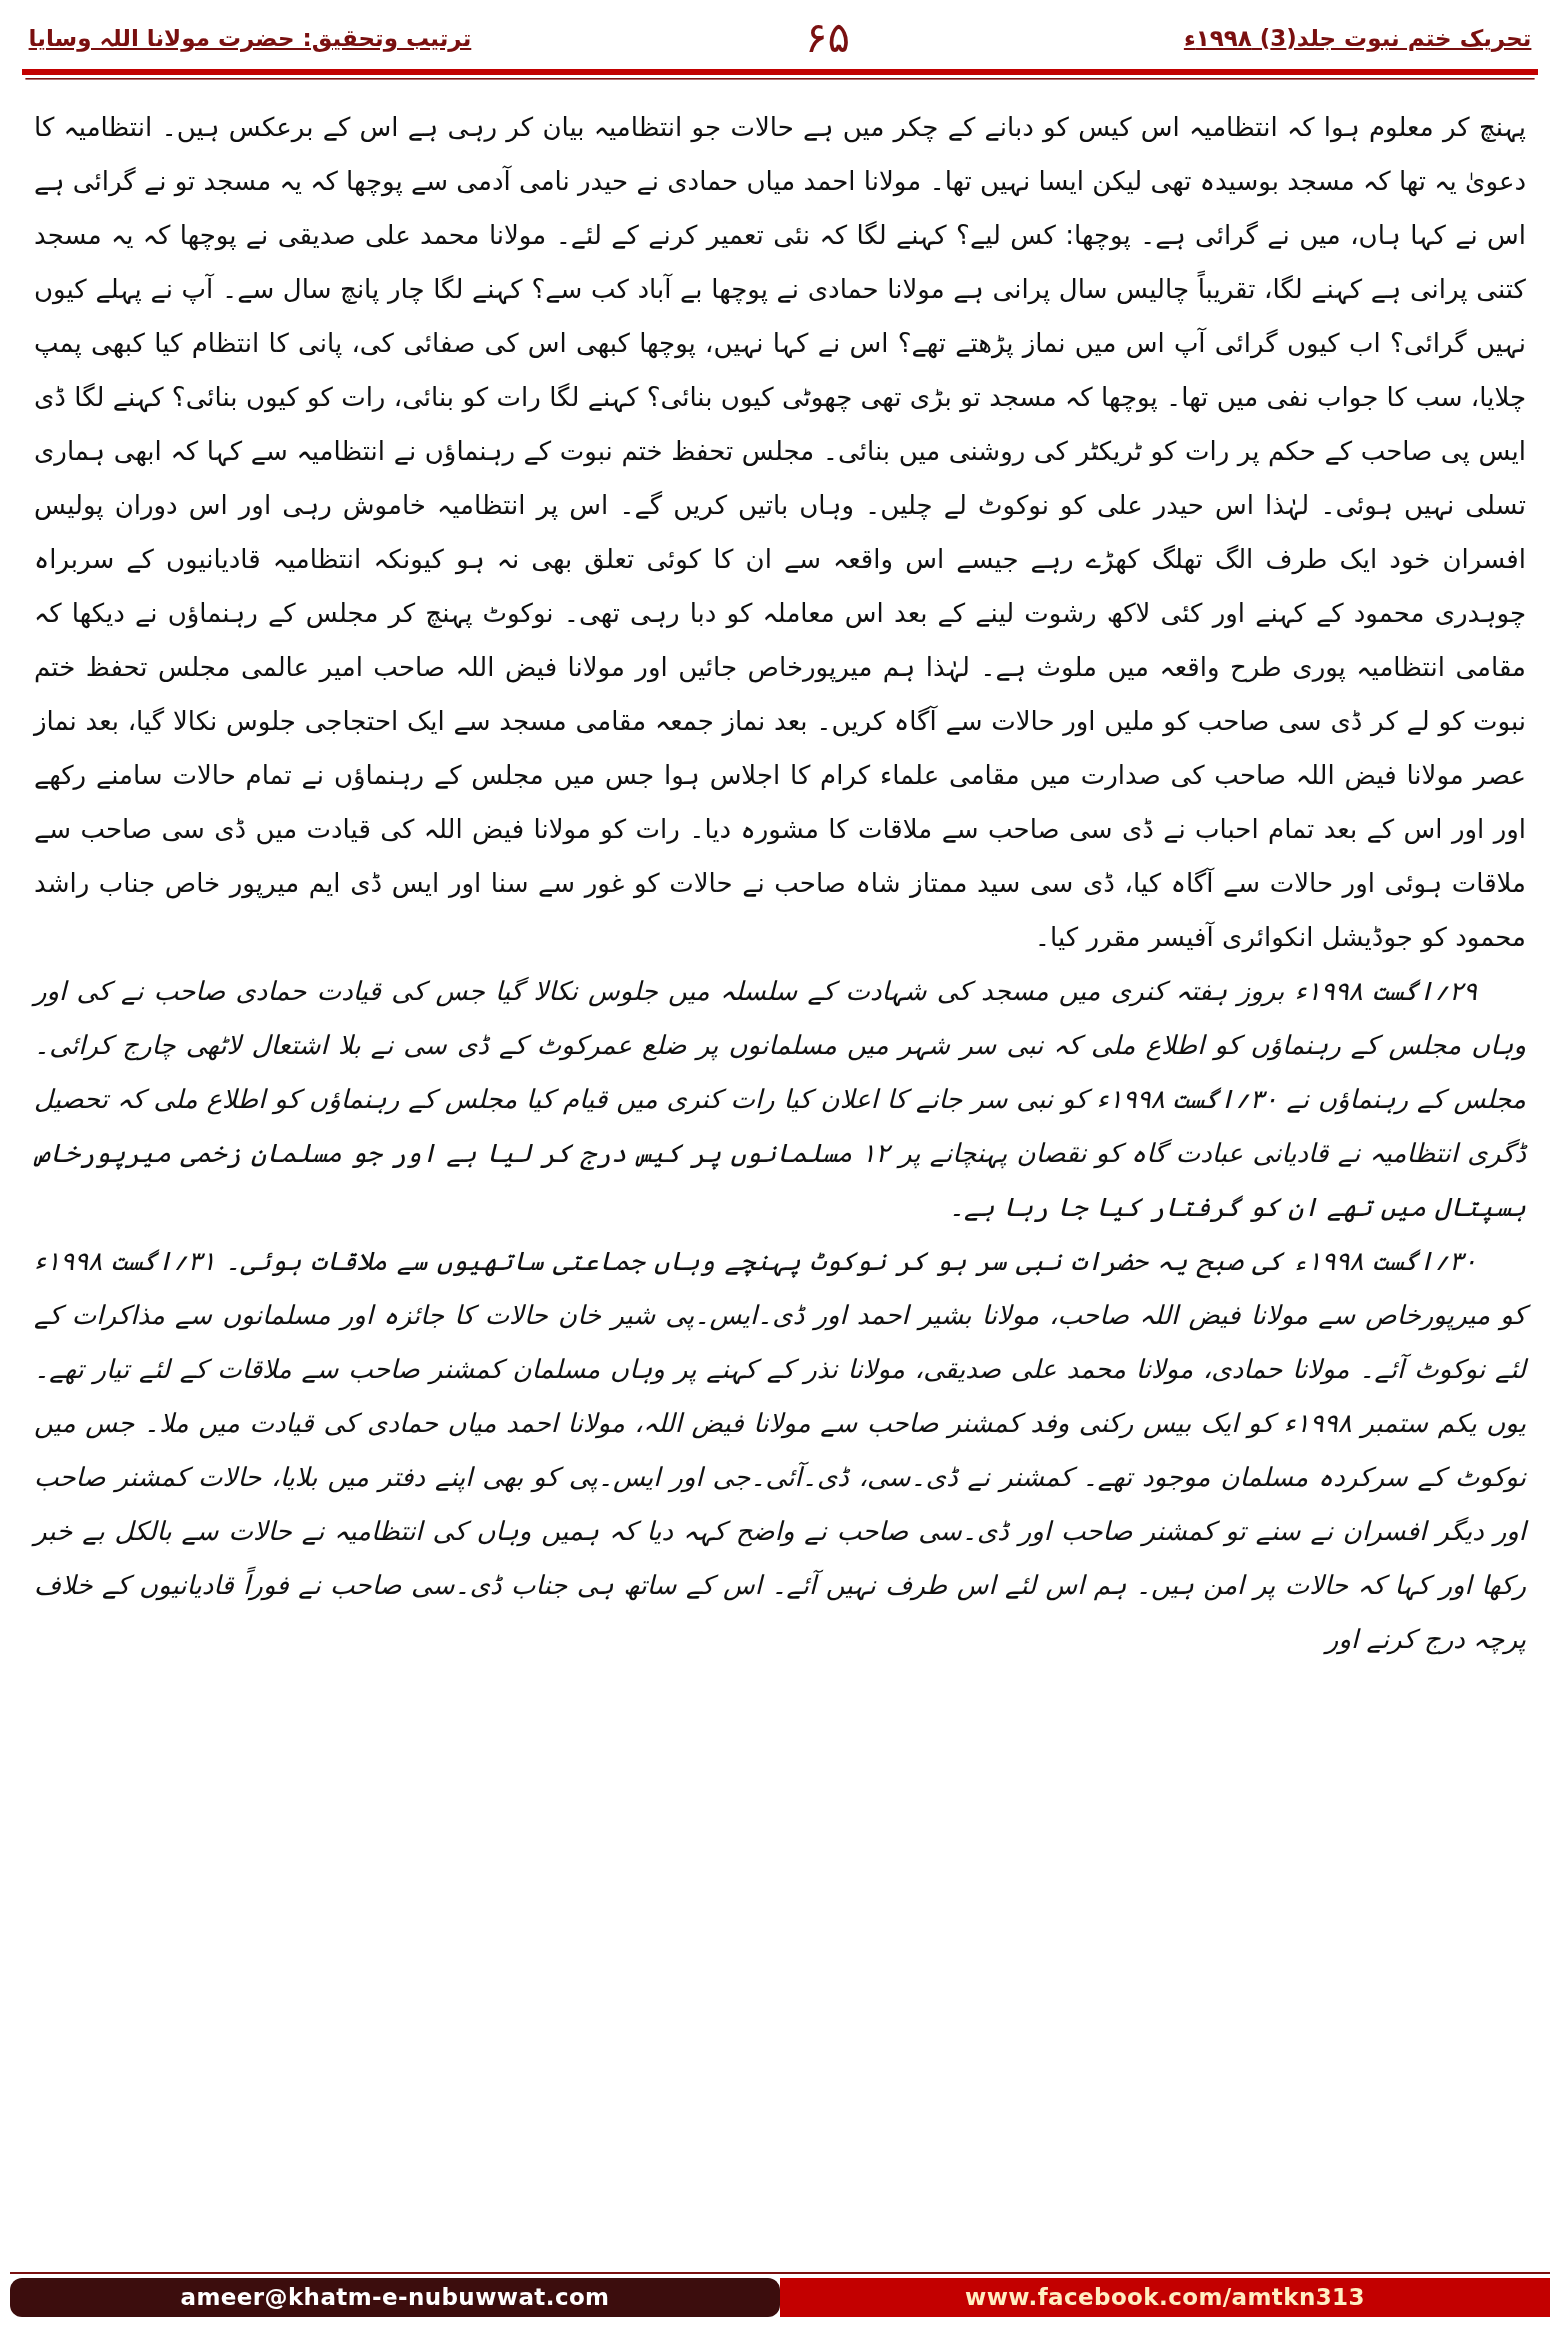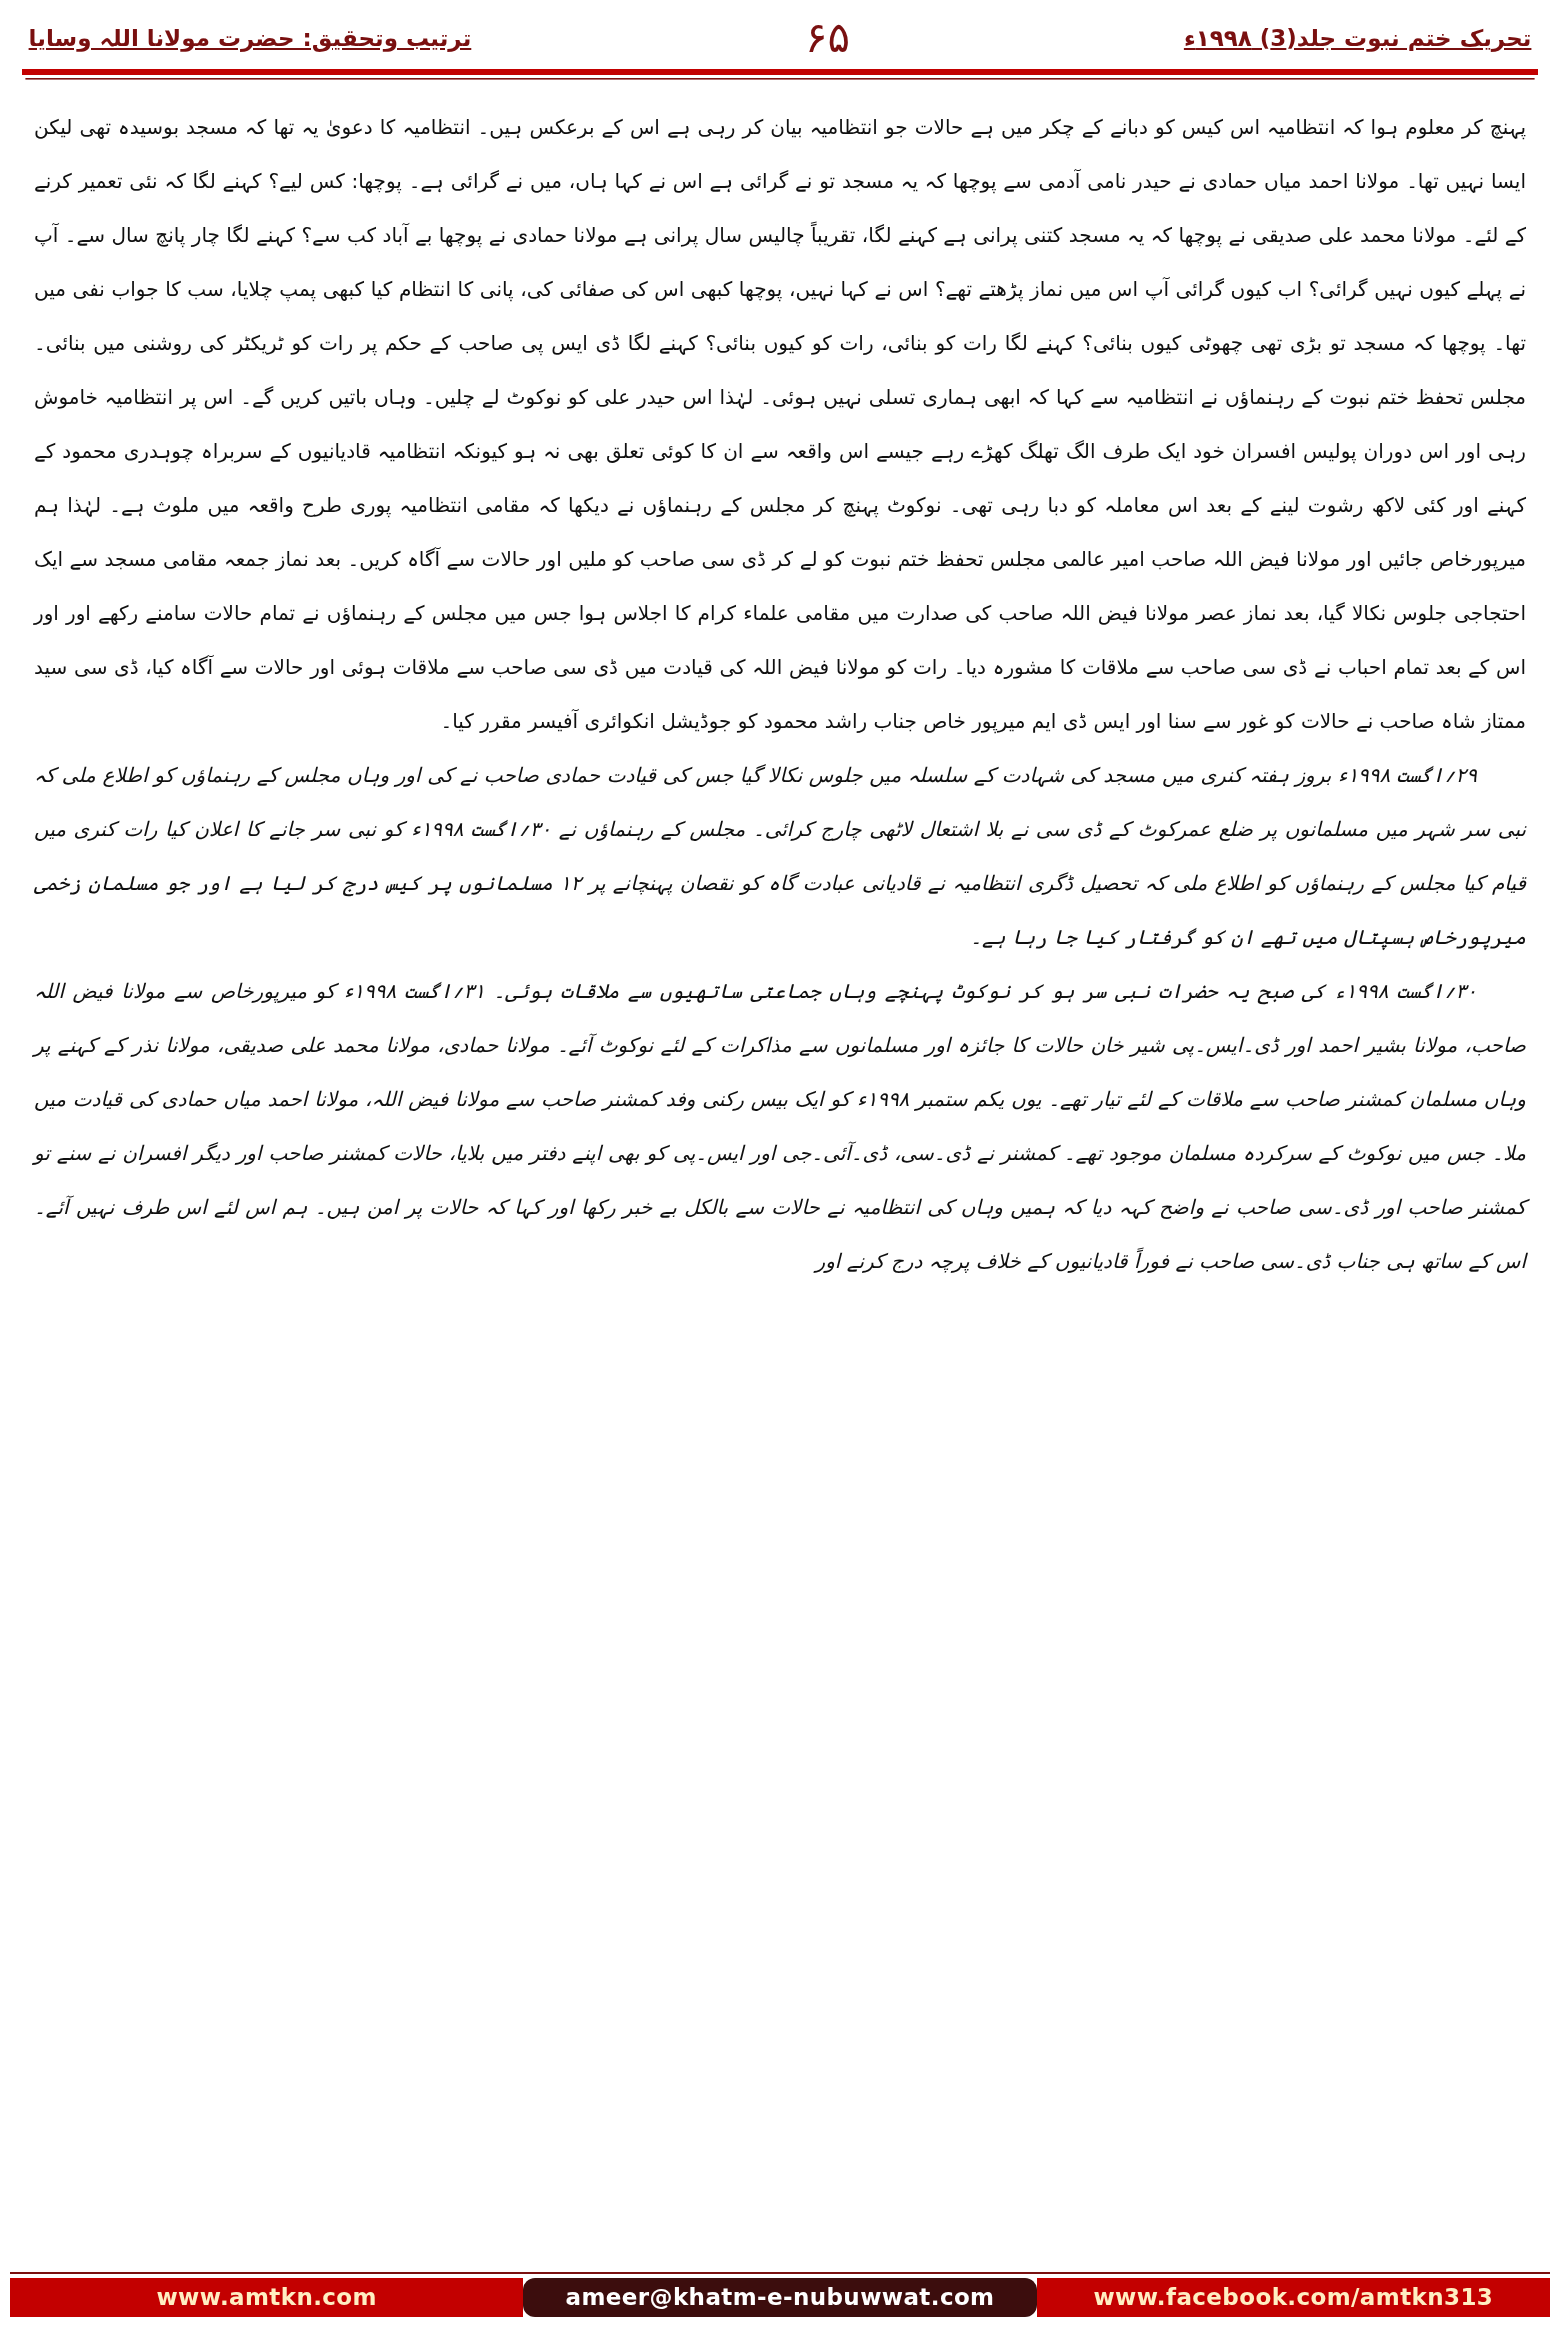--- a/index.html
+++ b/index.html
@@ -33,21 +33,21 @@
   .rule-top{
     margin:3.4px 22px 0 22px;
     height:5.9px;
     background:var(--accent,#c30000);
     border-bottom:3.4px solid #ffffff;
     box-shadow:0 5px 0 -3.4px var(--maroon,#7a1010);
   }
   
   .content{
     padding:22px 34px 0 34px;
-    font-size:20px;
+    font-size:26px;
     line-height:54px;
     color:#101010;
     text-align:justify;
   }
   .content p{margin:0;}
   .content p.indent{text-indent:49px;font-style:italic;}
   
   .footer{
     position:absolute;
     left:0;right:0;
@@ -91,20 +91,19 @@
 
   <div class="content">
     <p>پہنچ کر معلوم ہوا کہ انتظامیہ اس کیس کو دبانے کے چکر میں ہے حالات جو انتظامیہ بیان کر رہی ہے اس کے برعکس ہیں۔ انتظامیہ کا دعویٰ یہ تھا کہ مسجد بوسیدہ تھی لیکن ایسا نہیں تھا۔ مولانا احمد میاں حمادی نے حیدر نامی آدمی سے پوچھا کہ یہ مسجد تو نے گرائی ہے اس نے کہا ہاں، میں نے گرائی ہے۔ پوچھا: کس لیے؟ کہنے لگا کہ نئی تعمیر کرنے کے لئے۔ مولانا محمد علی صدیقی نے پوچھا کہ یہ مسجد کتنی پرانی ہے کہنے لگا، تقریباً چالیس سال پرانی ہے مولانا حمادی نے پوچھا بے آباد کب سے؟ کہنے لگا چار پانچ سال سے۔ آپ نے پہلے کیوں نہیں گرائی؟ اب کیوں گرائی آپ اس میں نماز پڑھتے تھے؟ اس نے کہا نہیں، پوچھا کبھی اس کی صفائی کی، پانی کا انتظام کیا کبھی پمپ چلایا، سب کا جواب نفی میں تھا۔ پوچھا کہ مسجد تو بڑی تھی چھوٹی کیوں بنائی؟ کہنے لگا رات کو بنائی، رات کو کیوں بنائی؟ کہنے لگا ڈی ایس پی صاحب کے حکم پر رات کو ٹریکٹر کی روشنی میں بنائی۔ مجلس تحفظ ختم نبوت کے رہنماؤں نے انتظامیہ سے کہا کہ ابھی ہماری تسلی نہیں ہوئی۔ لہٰذا اس حیدر علی کو نوکوٹ لے چلیں۔ وہاں باتیں کریں گے۔ اس پر انتظامیہ خاموش رہی اور اس دوران پولیس افسران خود ایک طرف الگ تھلگ کھڑے رہے جیسے اس واقعہ سے ان کا کوئی تعلق بھی نہ ہو کیونکہ انتظامیہ قادیانیوں کے سربراہ چوہدری محمود کے کہنے اور کئی لاکھ رشوت لینے کے بعد اس معاملہ کو دبا رہی تھی۔ نوکوٹ پہنچ کر مجلس کے رہنماؤں نے دیکھا کہ مقامی انتظامیہ پوری طرح واقعہ میں ملوث ہے۔ لہٰذا ہم میرپورخاص جائیں اور مولانا فیض اللہ صاحب امیر عالمی مجلس تحفظ ختم نبوت کو لے کر ڈی سی صاحب کو ملیں اور حالات سے آگاہ کریں۔ بعد نماز جمعہ مقامی مسجد سے ایک احتجاجی جلوس نکالا گیا، بعد نماز عصر مولانا فیض اللہ صاحب کی صدارت میں مقامی علماء کرام کا اجلاس ہوا جس میں مجلس کے رہنماؤں نے تمام حالات سامنے رکھے اور اور اس کے بعد تمام احباب نے ڈی سی صاحب سے ملاقات کا مشورہ دیا۔ رات کو مولانا فیض اللہ کی قیادت میں ڈی سی صاحب سے ملاقات ہوئی اور حالات سے آگاہ کیا، ڈی سی سید ممتاز شاہ صاحب نے حالات کو غور سے سنا اور ایس ڈی ایم میرپور خاص جناب راشد محمود کو جوڈیشل انکوائری آفیسر مقرر کیا۔</p>
     <p class="indent">۲۹؍اگست ۱۹۹۸ء بروز ہفتہ کنری میں مسجد کی شہادت کے سلسلہ میں جلوس نکالا گیا جس کی قیادت حمادی صاحب نے کی اور وہاں مجلس کے رہنماؤں کو اطلاع ملی کہ نبی سر شہر میں مسلمانوں پر ضلع عمرکوٹ کے ڈی سی نے بلا اشتعال لاٹھی چارج کرائی۔ مجلس کے رہنماؤں نے ۳۰؍اگست ۱۹۹۸ء کو نبی سر جانے کا اعلان کیا رات کنری میں قیام کیا مجلس کے رہنماؤں کو اطلاع ملی کہ تحصیل ڈگری انتظامیہ نے قادیانی عبادت گاہ کو نقصان پہنچانے پر ۱۲ مسلمانوں پر کیس درج کر لیا ہے اور جو مسلمان زخمی میرپورخاص ہسپتال میں تھے ان کو گرفتار کیا جا رہا ہے۔</p>
     <p class="indent">۳۰؍اگست ۱۹۹۸ء کی صبح یہ حضرات نبی سر ہو کر نوکوٹ پہنچے وہاں جماعتی ساتھیوں سے ملاقات ہوئی۔ ۳۱؍اگست ۱۹۹۸ء کو میرپورخاص سے مولانا فیض اللہ صاحب، مولانا بشیر احمد اور ڈی۔ایس۔پی شیر خان حالات کا جائزہ اور مسلمانوں سے مذاکرات کے لئے نوکوٹ آئے۔ مولانا حمادی، مولانا محمد علی صدیقی، مولانا نذر کے کہنے پر وہاں مسلمان کمشنر صاحب سے ملاقات کے لئے تیار تھے۔ یوں یکم ستمبر ۱۹۹۸ء کو ایک بیس رکنی وفد کمشنر صاحب سے مولانا فیض اللہ، مولانا احمد میاں حمادی کی قیادت میں ملا۔ جس میں نوکوٹ کے سرکردہ مسلمان موجود تھے۔ کمشنر نے ڈی۔سی، ڈی۔آئی۔جی اور ایس۔پی کو بھی اپنے دفتر میں بلایا، حالات کمشنر صاحب اور دیگر افسران نے سنے تو کمشنر صاحب اور ڈی۔سی صاحب نے واضح کہہ دیا کہ ہمیں وہاں کی انتظامیہ نے حالات سے بالکل بے خبر رکھا اور کہا کہ حالات پر امن ہیں۔ ہم اس لئے اس طرف نہیں آئے۔ اس کے ساتھ ہی جناب ڈی۔سی صاحب نے فوراً قادیانیوں کے خلاف پرچہ درج کرنے اور</p>
   </div>
 
   <div class="footer">
     <div class="footer-line"></div>
     <div class="footer-bars">
-      <div class="bar red">www.amtkn.com</div>
       <div class="bar dark">ameer@khatm-e-nubuwwat.com</div>
       <div class="bar red">www.facebook.com/amtkn313</div>
     </div>
   </div>
 
 </div>
 
 
 </body></html>

